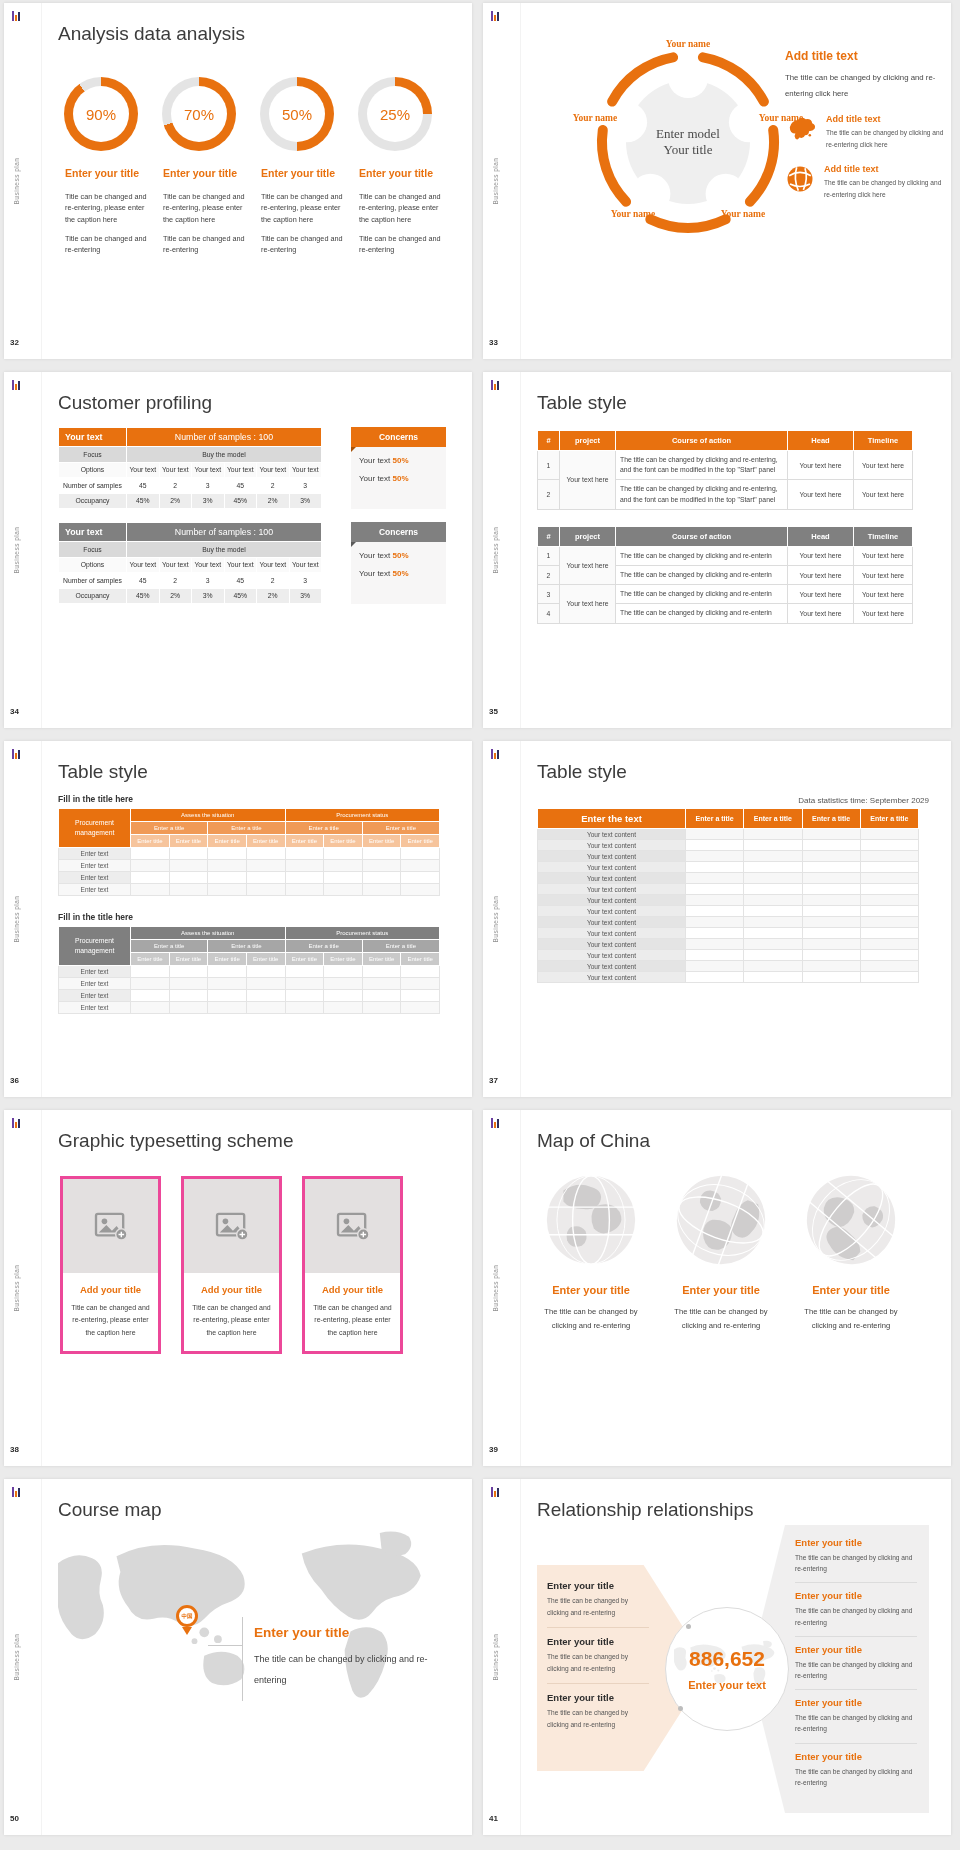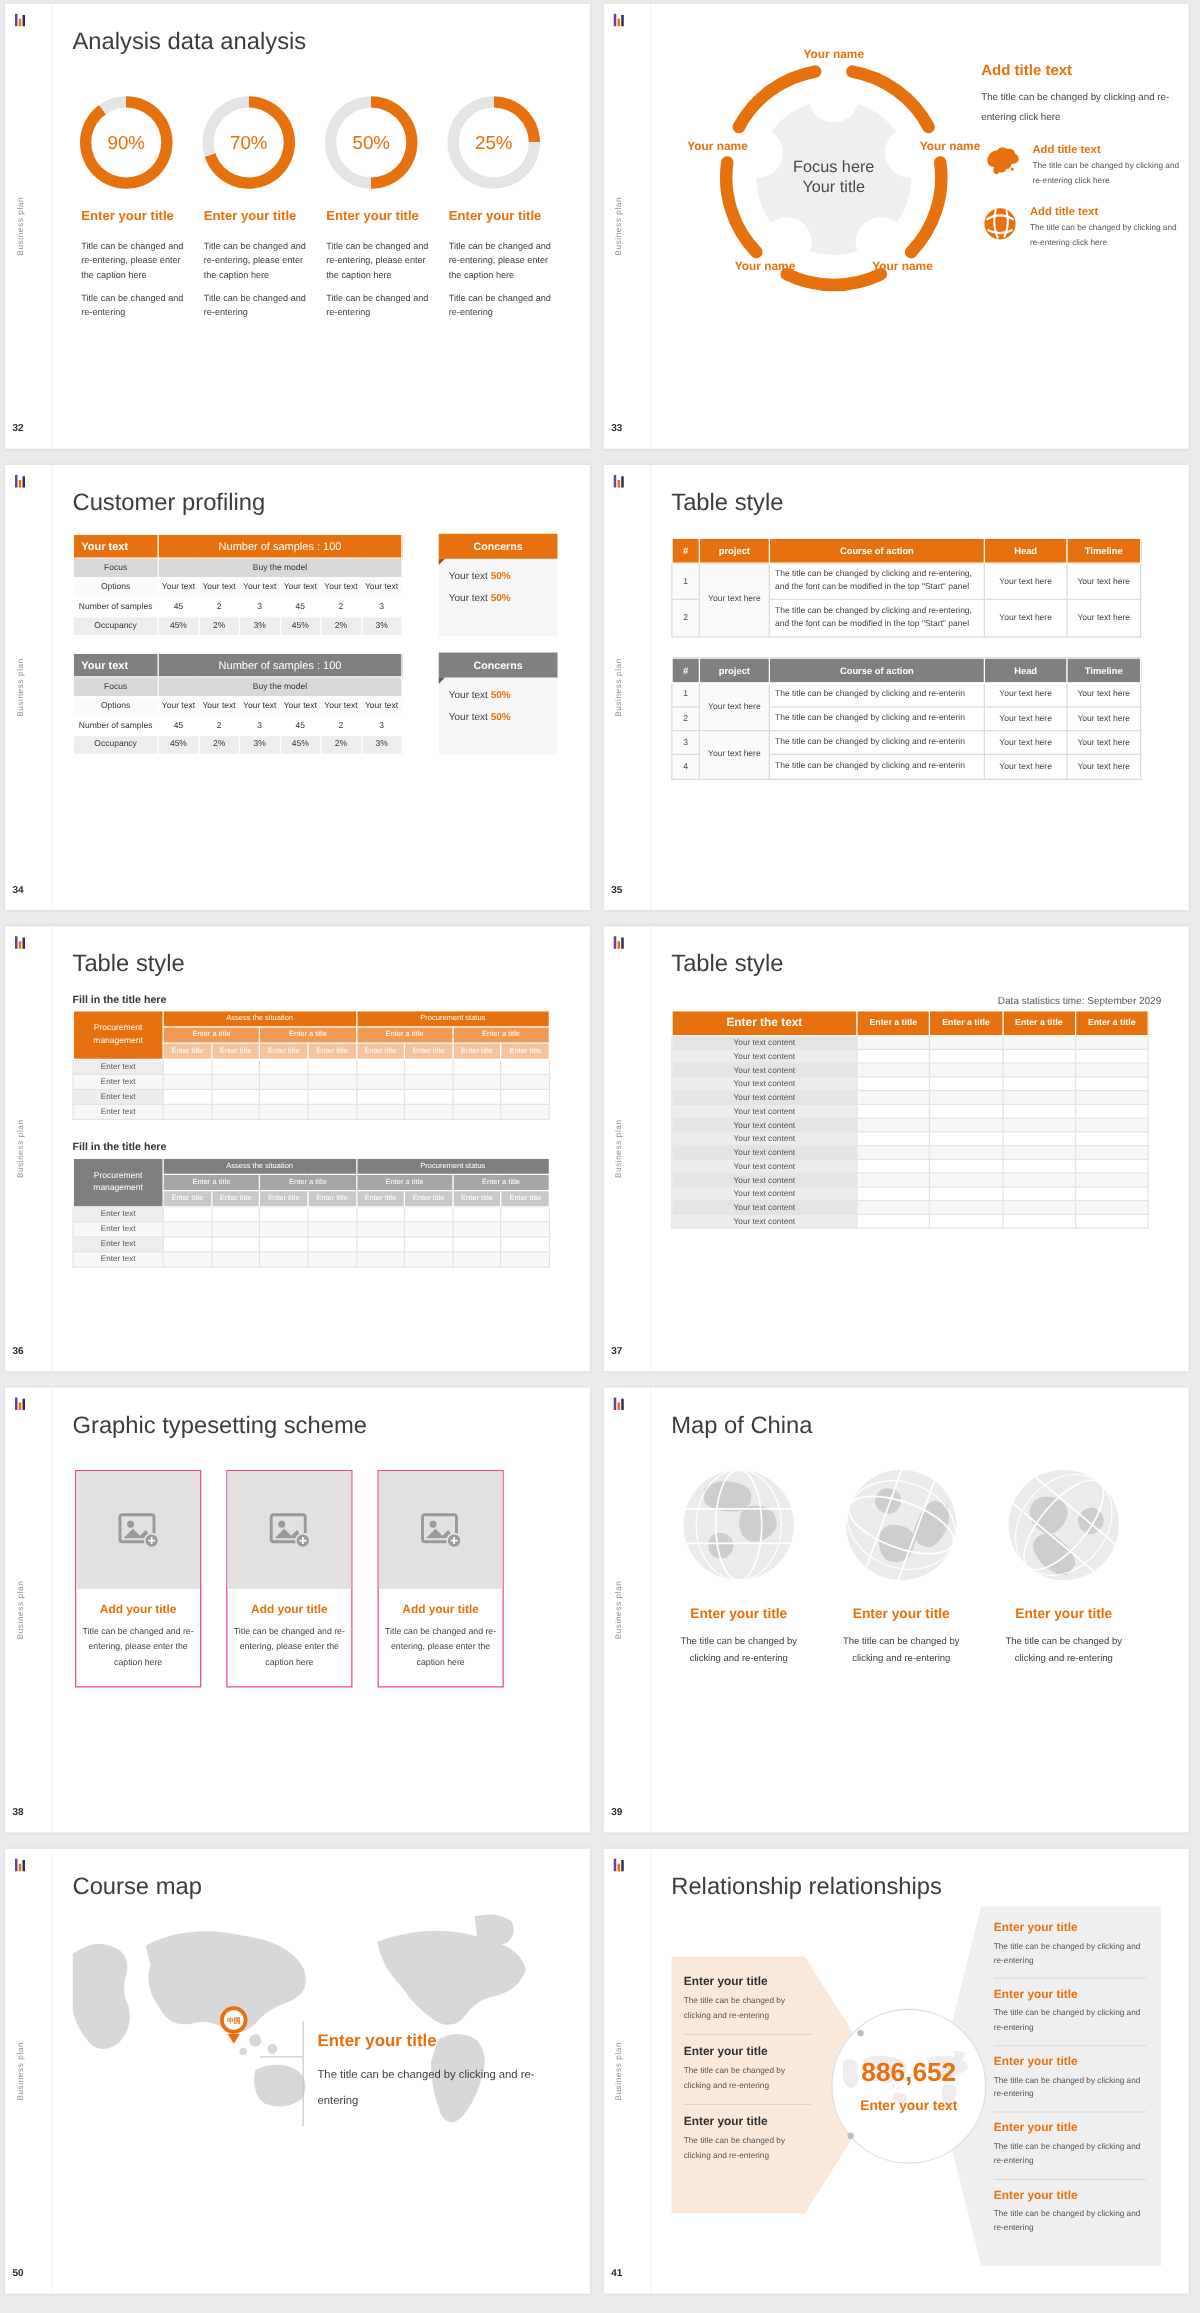--- a/index.html
+++ b/index.html
@@ -24,21 +24,21 @@
   .donut { position:relative; width:74px; height:74px; border-radius:50%; margin:0 0 16px 4px;
            background:conic-gradient(#E8710F calc(var(--p)*1%), #E4E4E4 0); }
   .donut::after { content:""; position:absolute; inset:9px; background:#fff; border-radius:50%; }
   .donut .pct { position:absolute; inset:0; display:flex; align-items:center; justify-content:center;
                 font-size:15px; font-weight:normal; color:#E8710F; z-index:1; }
   .dcol h4 { font-size:10.5px; color:#E8710F; margin:0 0 12px 5px; }
   .dcol p { font-size:7.3px; color:#3F3F3F; line-height:1.55; margin:0 0 8px 5px; width:86px; }
 
   
   .rel33 { position:relative; height:275px; }
-  .ring { position:absolute; left:5px; top:14px; width:250px; height:215px; }
+  .ring { position:absolute; left:26px; top:14px; width:250px; height:215px;font-family:Liberation Serif, serif; }
   .ring .lbl { position:absolute; width:60px; margin-left:-30px; text-align:center;
                font-size:9.5px; font-weight:bold; color:#E8710F; line-height:1.1; }
   .ring .ctr { position:absolute; left:125px; top:105px; transform:translate(-50%,-50%);
                font-size:13px; color:#4A4A4A; text-align:center; line-height:1.25; }
   .col33 { position:absolute; left:248px; top:26px; width:165px; }
   .col33 h3 { font-size:12px; color:#E8710F; margin-bottom:7px; }
   .col33 > p { font-size:7.8px; color:#474747; line-height:2.0; }
   .item33 { display:flex; gap:9px; margin-top:13px; align-items:flex-start; }
   .item33 svg { flex:0 0 auto; }
   .item33 h4 { font-size:9px; color:#E8710F; margin-bottom:3px; }
@@ -98,21 +98,21 @@
   table.dt th { background:#E8710F; color:#fff; padding:4px 0; border:1px solid #fff; font-size:7px; }
   table.dt th.main { font-size:9.5px; }
   table.dt col.c0 { width:148px; }
   table.dt td { border:1px solid #E3E3E3; height:11px; background:#fff; }
   table.dt td.rlabel { background:#ECECEC; color:#555; text-align:center; }
   table.dt tr:nth-child(even) td { background:#F7F7F7; }
   table.dt tr:nth-child(even) td.rlabel { background:#E4E4E4; }
 
   
   .cards38 { display:flex; gap:20px; margin-top:24px; margin-left:2px; }
-  .card38 { width:101px; border:1px solid #ec4899; }
+  .card38 { width:101px; border:3px solid #ec4899; }
   .img38 { height:94px; background:#E3E0E0; display:flex; align-items:center; justify-content:center; }
   .b38 { padding:11px 5px 12px; text-align:center; }
   .b38 h4 { font-size:9.5px; color:#E8710F; margin-bottom:7px; }
   .b38 p { font-size:7px; color:#3F3F3F; line-height:1.75; }
 
   
   .globes { display:flex; gap:26px; margin-top:22px; margin-left:2px; }
   .g39 { width:104px; text-align:center; }
   .g39 h4 { font-size:11px; color:#E8710F; margin:14px 0 9px; }
   .g39 p { font-size:7.6px; color:#3F3F3F; line-height:1.9; }
@@ -275,21 +275,21 @@
               <path d="M63.1 164.7 A86 86 0 0 1 39.8 93.0"></path>
               <path d="M49.1 64.6 A86 86 0 0 1 110.1 20.3"></path>
             </g>
           </svg>
           <div class="lbl" style="left:125px; top:2px;"><span>Your name</span></div>
           <div class="lbl" style="left:218px; top:76px;"><span>Your name</span></div>
           <div class="lbl" style="left:32px;  top:76px;"><span>Your name</span></div>
           <div class="lbl" style="left:180px; top:172px;"><span>Your name</span></div>
           <div class="lbl" style="left:70px;  top:172px;"><span>Your name</span></div>
           <div class="ctr">
-            <div>Focus here</div>
+            <div>Enter model</div>
             <div>Your title</div>
           </div>
         </div>
         <div class="col33">
           <h3>Add title text</h3>
           <p>The title can be changed by clicking and re-entering click here</p>
           <div class="item33">
             <svg width="32" height="28">
                   <use href="#sym-china"></use>
                 </svg>

